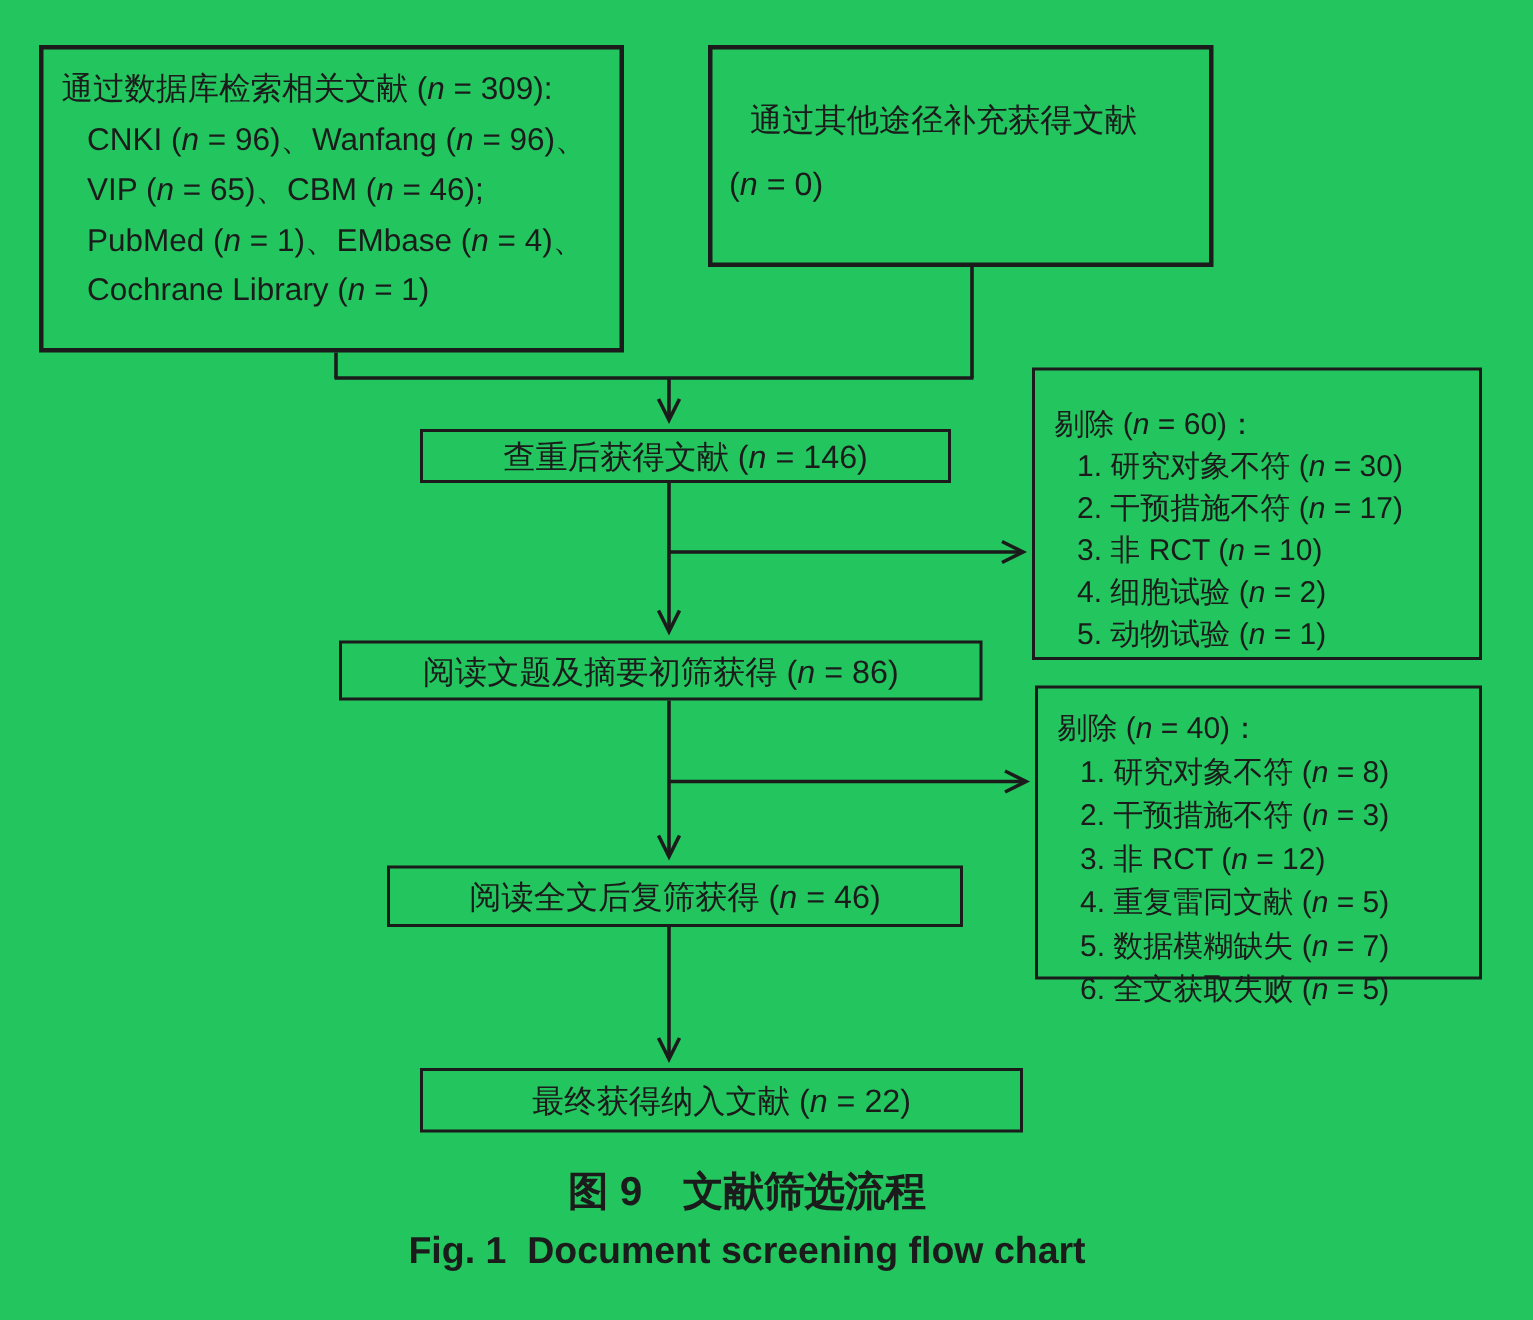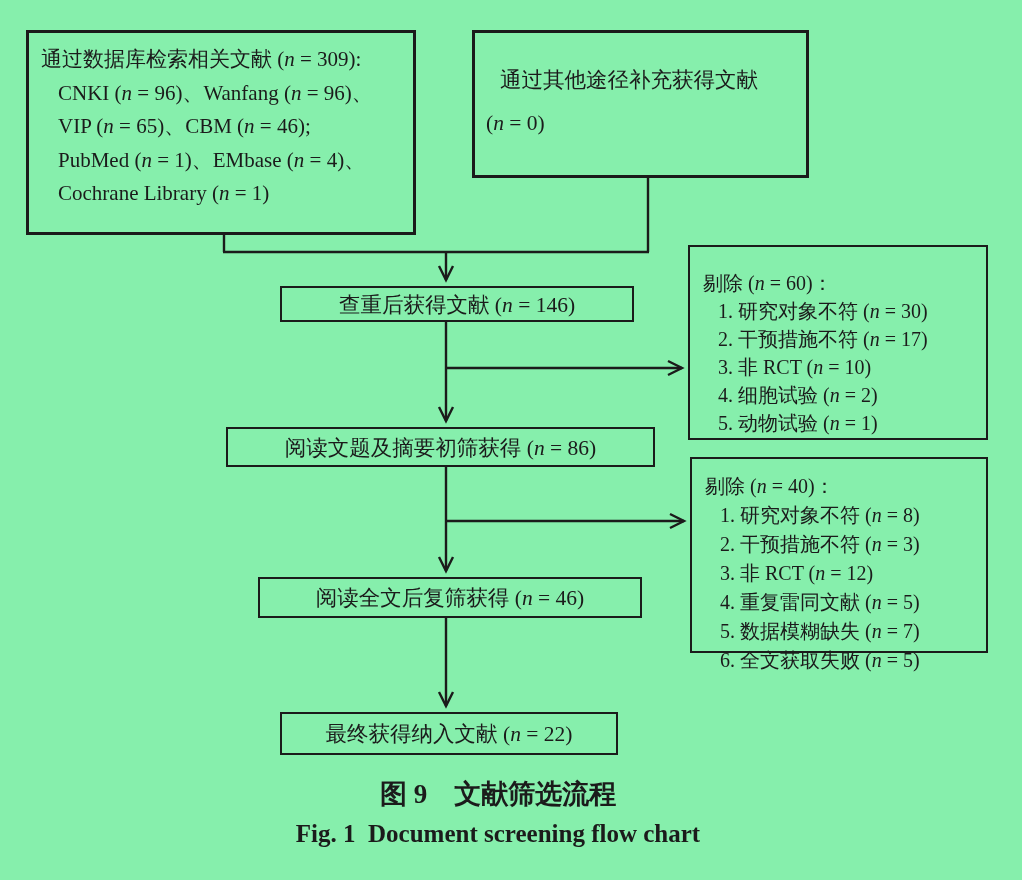--- a/index.html
+++ b/index.html
@@ -1,21 +1,21 @@
 <!DOCTYPE html>
 <html><head>
 <meta charset="utf-8">
 <style>
   html,body{margin:0;padding:0;}
   .page{
     position:relative;
     width:1022px;height:880px;
-    background:#86efac;
+    background:#22c55e;
     color:#1b1b1b;
-    font-family:Liberation Serif, serif;
+    font-family:Liberation Sans, sans-serif;
     overflow:hidden;
   }
   .box{
     position:absolute;
     border:2px solid #1b1b1b;
     box-sizing:border-box;
     background:transparent;
   }
   i{font-style:italic;}
 
@@ -41,21 +41,21 @@
   .b2 .l2{padding-left:11px;}
 
   
   .stage{
     display:flex;align-items:center;justify-content:center;
     font-size:21.5px;white-space:nowrap;
   }
   .b3{left:280px;top:286px;width:354px;height:36px;}
   .b4{left:226px;top:427px;width:429px;height:40px;}
   .b5{left:258px;top:577px;width:384px;height:41px;}
-  .b6{left:280px;top:712px;width:338px;height:43px;}
+  .b6{left:280px;top:712px;width:402px;height:43px;}
 
   
   .excl{
     font-size:20px;
     white-space:nowrap;
   }
   .br1{
     left:688px;top:245px;width:300px;height:195px;
     padding:22px 0 0 13px;line-height:28px;
   }

